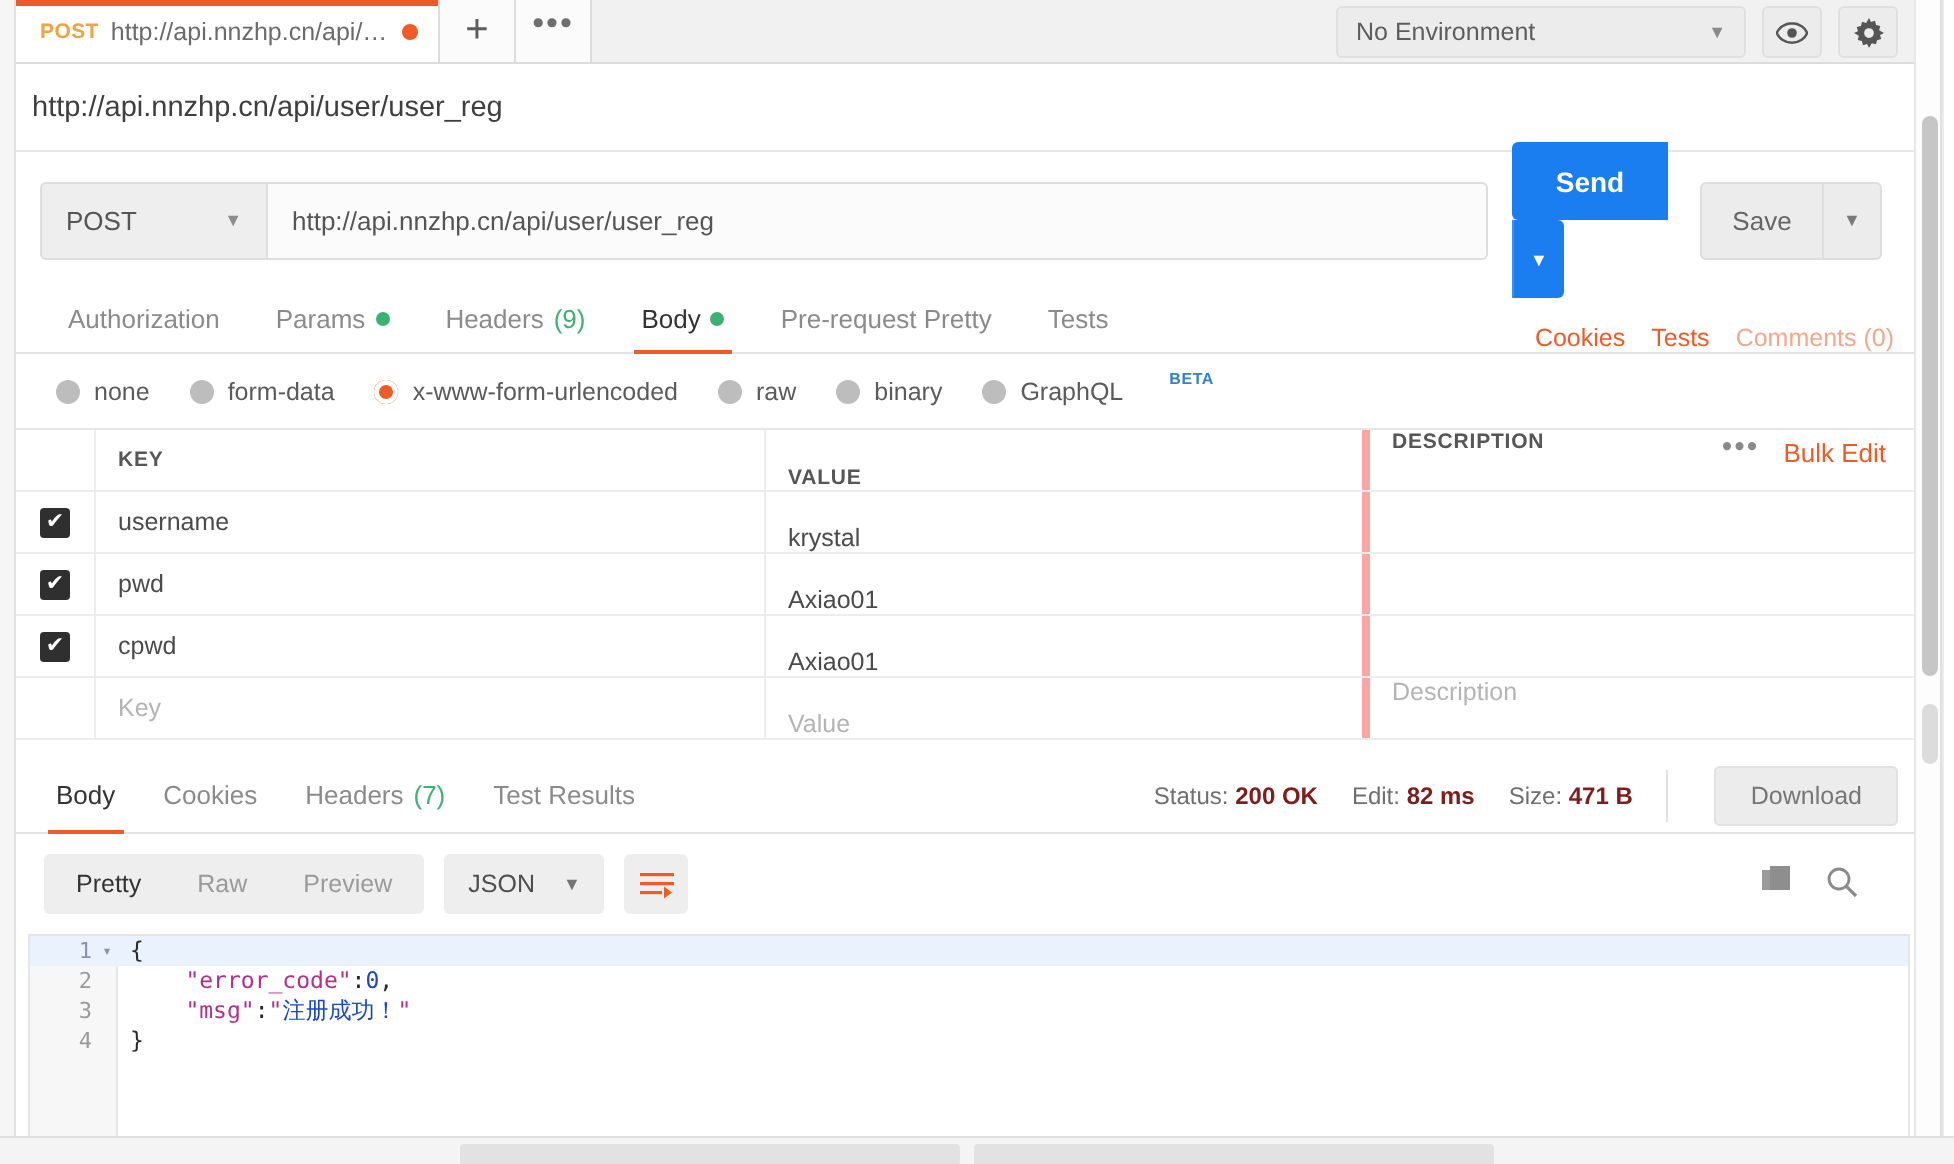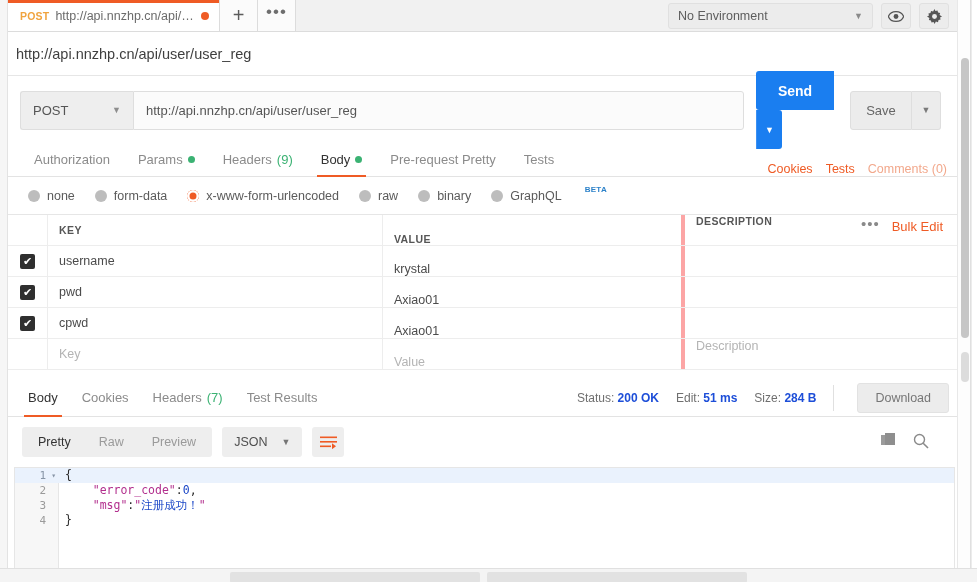--- a/index.html
+++ b/index.html
@@ -216,21 +216,21 @@
   }
   .rsptab.active { color: #333; }
   .rsptab.active::after {
     content: ""; position: absolute; left: 8px; right: 8px; bottom: 0;
     height: 2px; background: #ef5b25;
   }
   .status-group {
     margin-left: auto; display: flex; align-items: center; gap: 17px;
     font-size: 12px; color: #6f6f6f; padding-right: 8px;
   }
-  .stat-val { color: #1d4ed8; font-weight: bold; }
+  .stat-val { color: #7f1d1d; font-weight: bold; }
   .download-btn {
     background: #ececec; border: 1px solid #e2e2e2; border-radius: 3px;
     padding: 7px 17px; color: #767676; font-size: 12.5px; margin-left: 6px;
   }
 
   
   .codetools {
     position: absolute; left: 8px; top: 417px; right: 32px; height: 50px;
     display: flex; align-items: center; padding-left: 14px; gap: 10px; background: #fff;
   }
@@ -519,25 +519,25 @@
       <span>Test Results</span>
     </div>
 
     <div class="status-group">
       <span>
         <span>Status:</span>
         <span class="stat-val">200 OK</span>
       </span>
       <span>
         <span>Edit:</span>
-        <span class="stat-val">51 ms</span>
+        <span class="stat-val">82 ms</span>
       </span>
       <span>
         <span>Size:</span>
-        <span class="stat-val">284 B</span>
+        <span class="stat-val">471 B</span>
       </span>
       <span style="width:1px;height:26px;background:#e0e0e0;display:inline-block"></span>
       <span class="download-btn">Download</span>
     </div>
   </div>
 
   <div class="codetools">
     <div class="seg">
       <span class="seg-item active">Pretty</span>
       <span class="seg-item">Raw</span>

